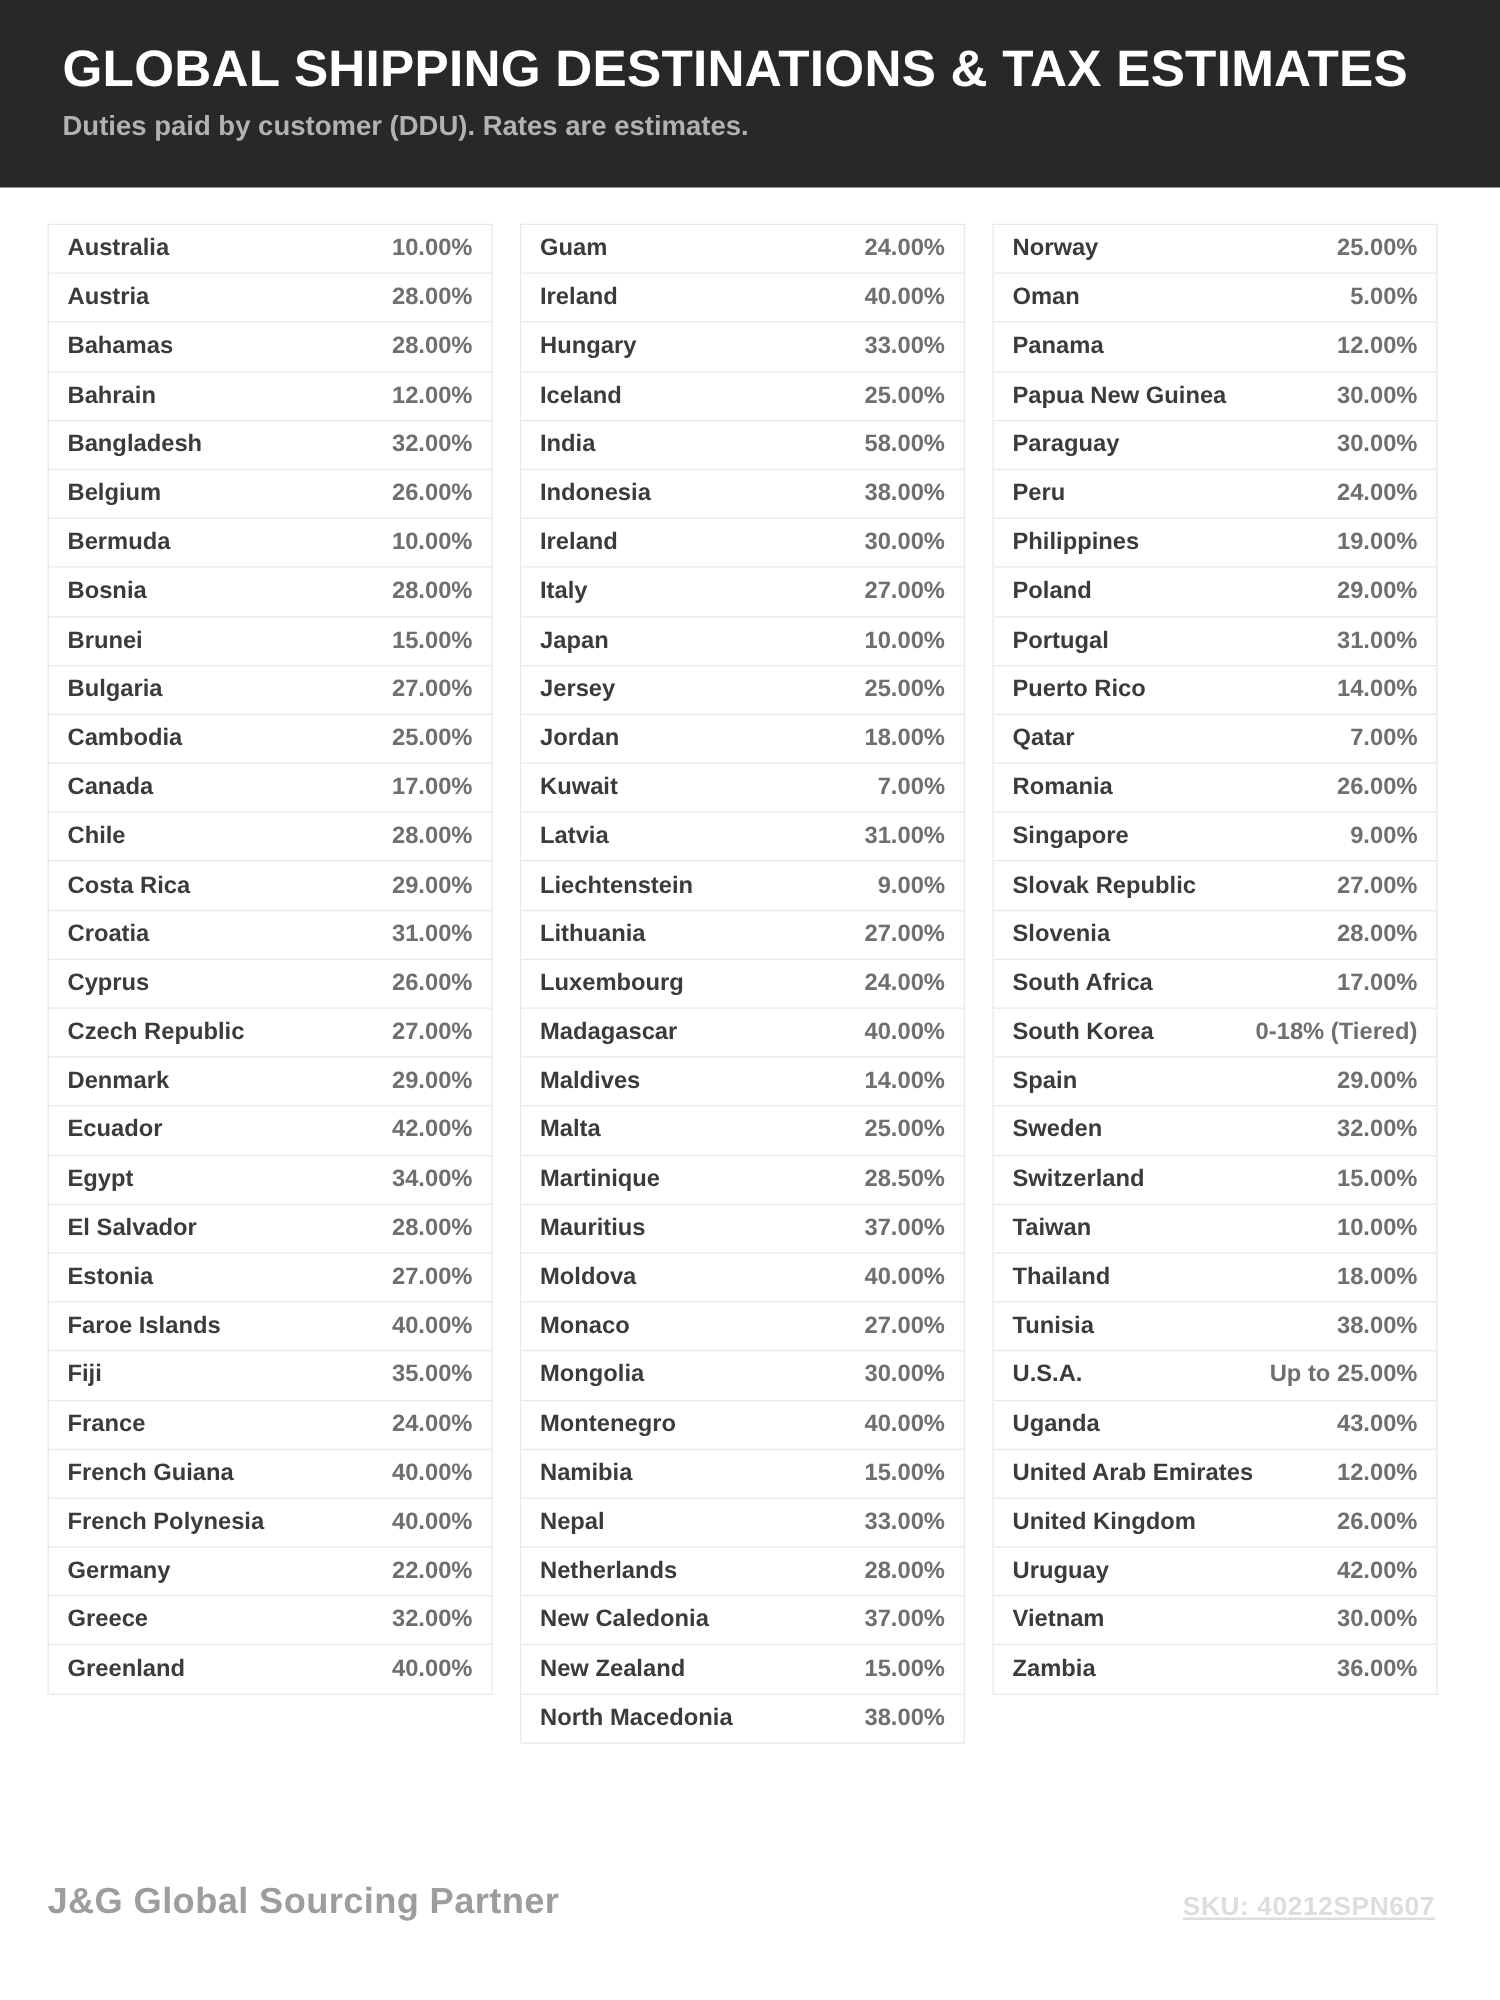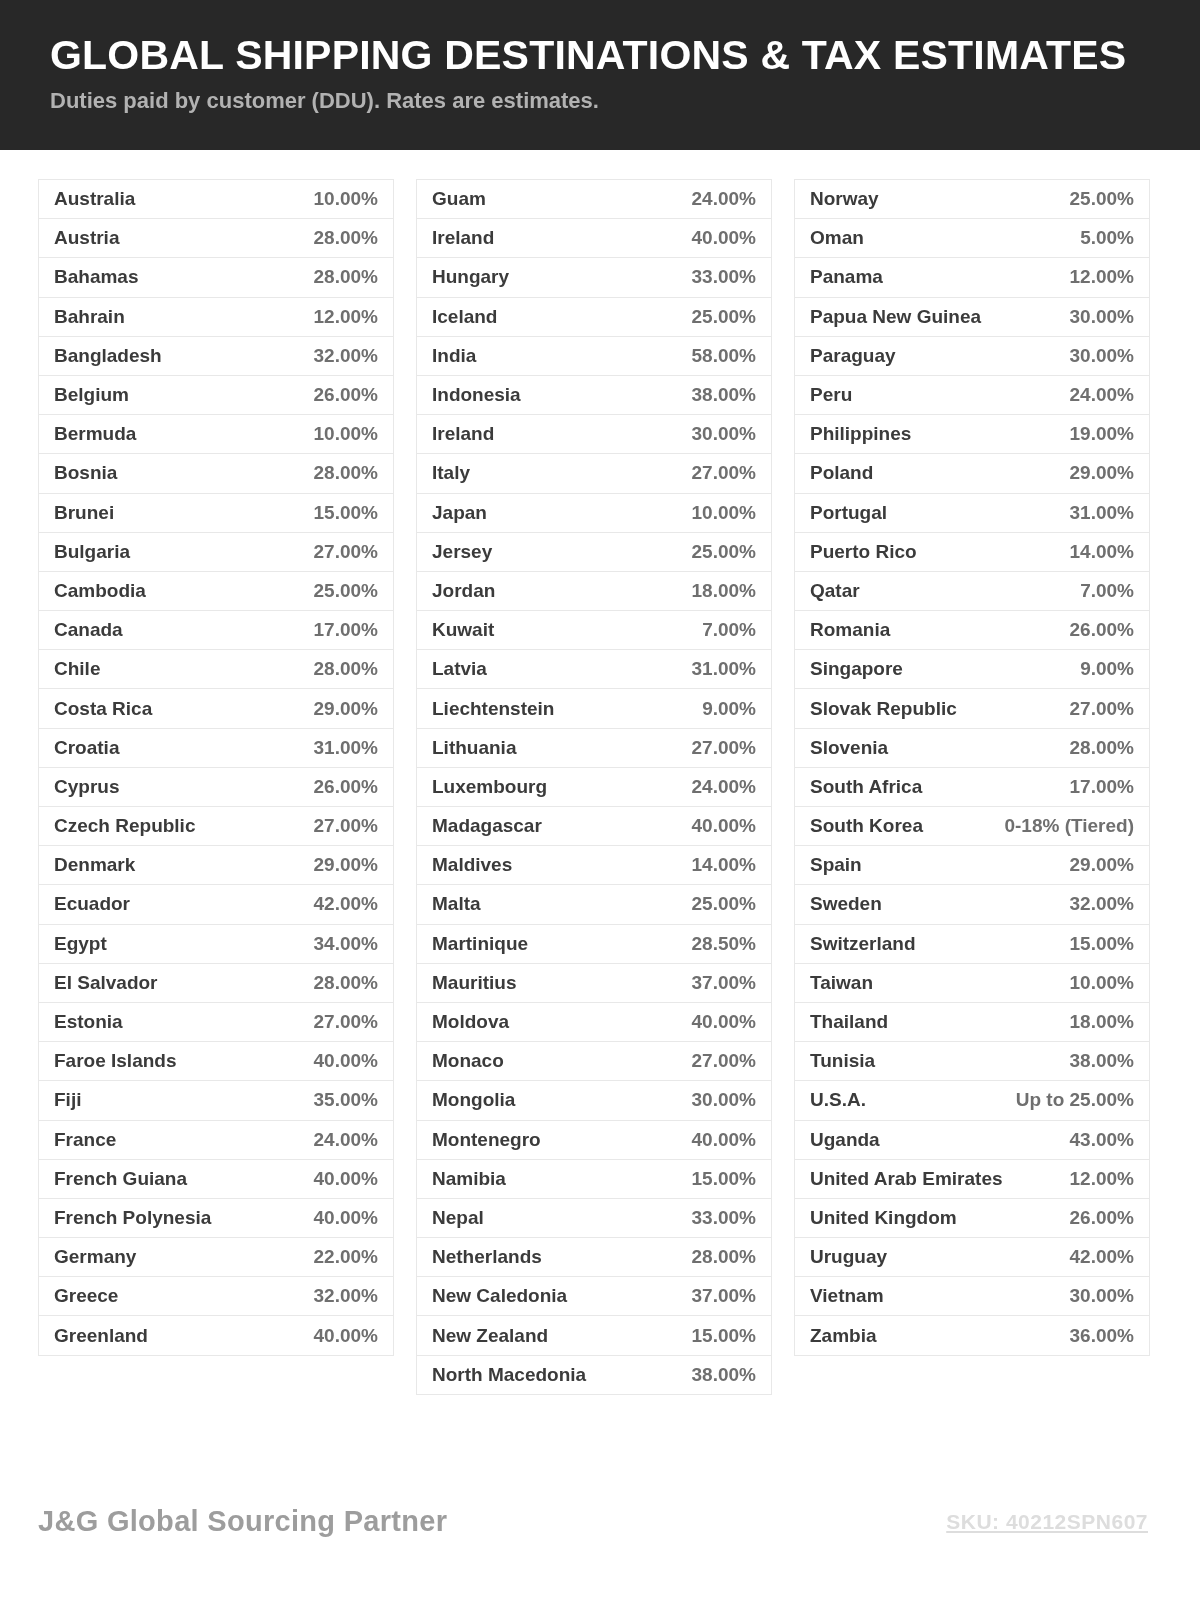--- a/index.html
+++ b/index.html
@@ -43,21 +43,21 @@
   .country{
     font-size:19px; font-weight:700; color:var(--country-color);
     white-space:nowrap;
   }
   .rate{
     font-size:19px; font-weight:700; color:var(--rate-color);
     white-space:nowrap; margin-left:8px;
   }
   .footer{
     position:absolute; left:38px; right:52px; top:1505px;
-    display:flex; justify-content:space-between; align-items:center;
+    display:flex; justify-content:space-between; align-items:flex-end;
   }
   .brand{font-size:29px; font-weight:800; color:var(--footer-brand); letter-spacing:0.3px;}
   .sku{font-size:21px; font-weight:700; color:var(--footer-sku); letter-spacing:0.5px;text-decoration:underline;}
 </style>
 </head>
 <body>
 
 <header class="header">
   <div class="title">GLOBAL SHIPPING DESTINATIONS &amp; TAX ESTIMATES</div>
   <div class="subtitle">Duties paid by customer (DDU). Rates are estimates.</div>

